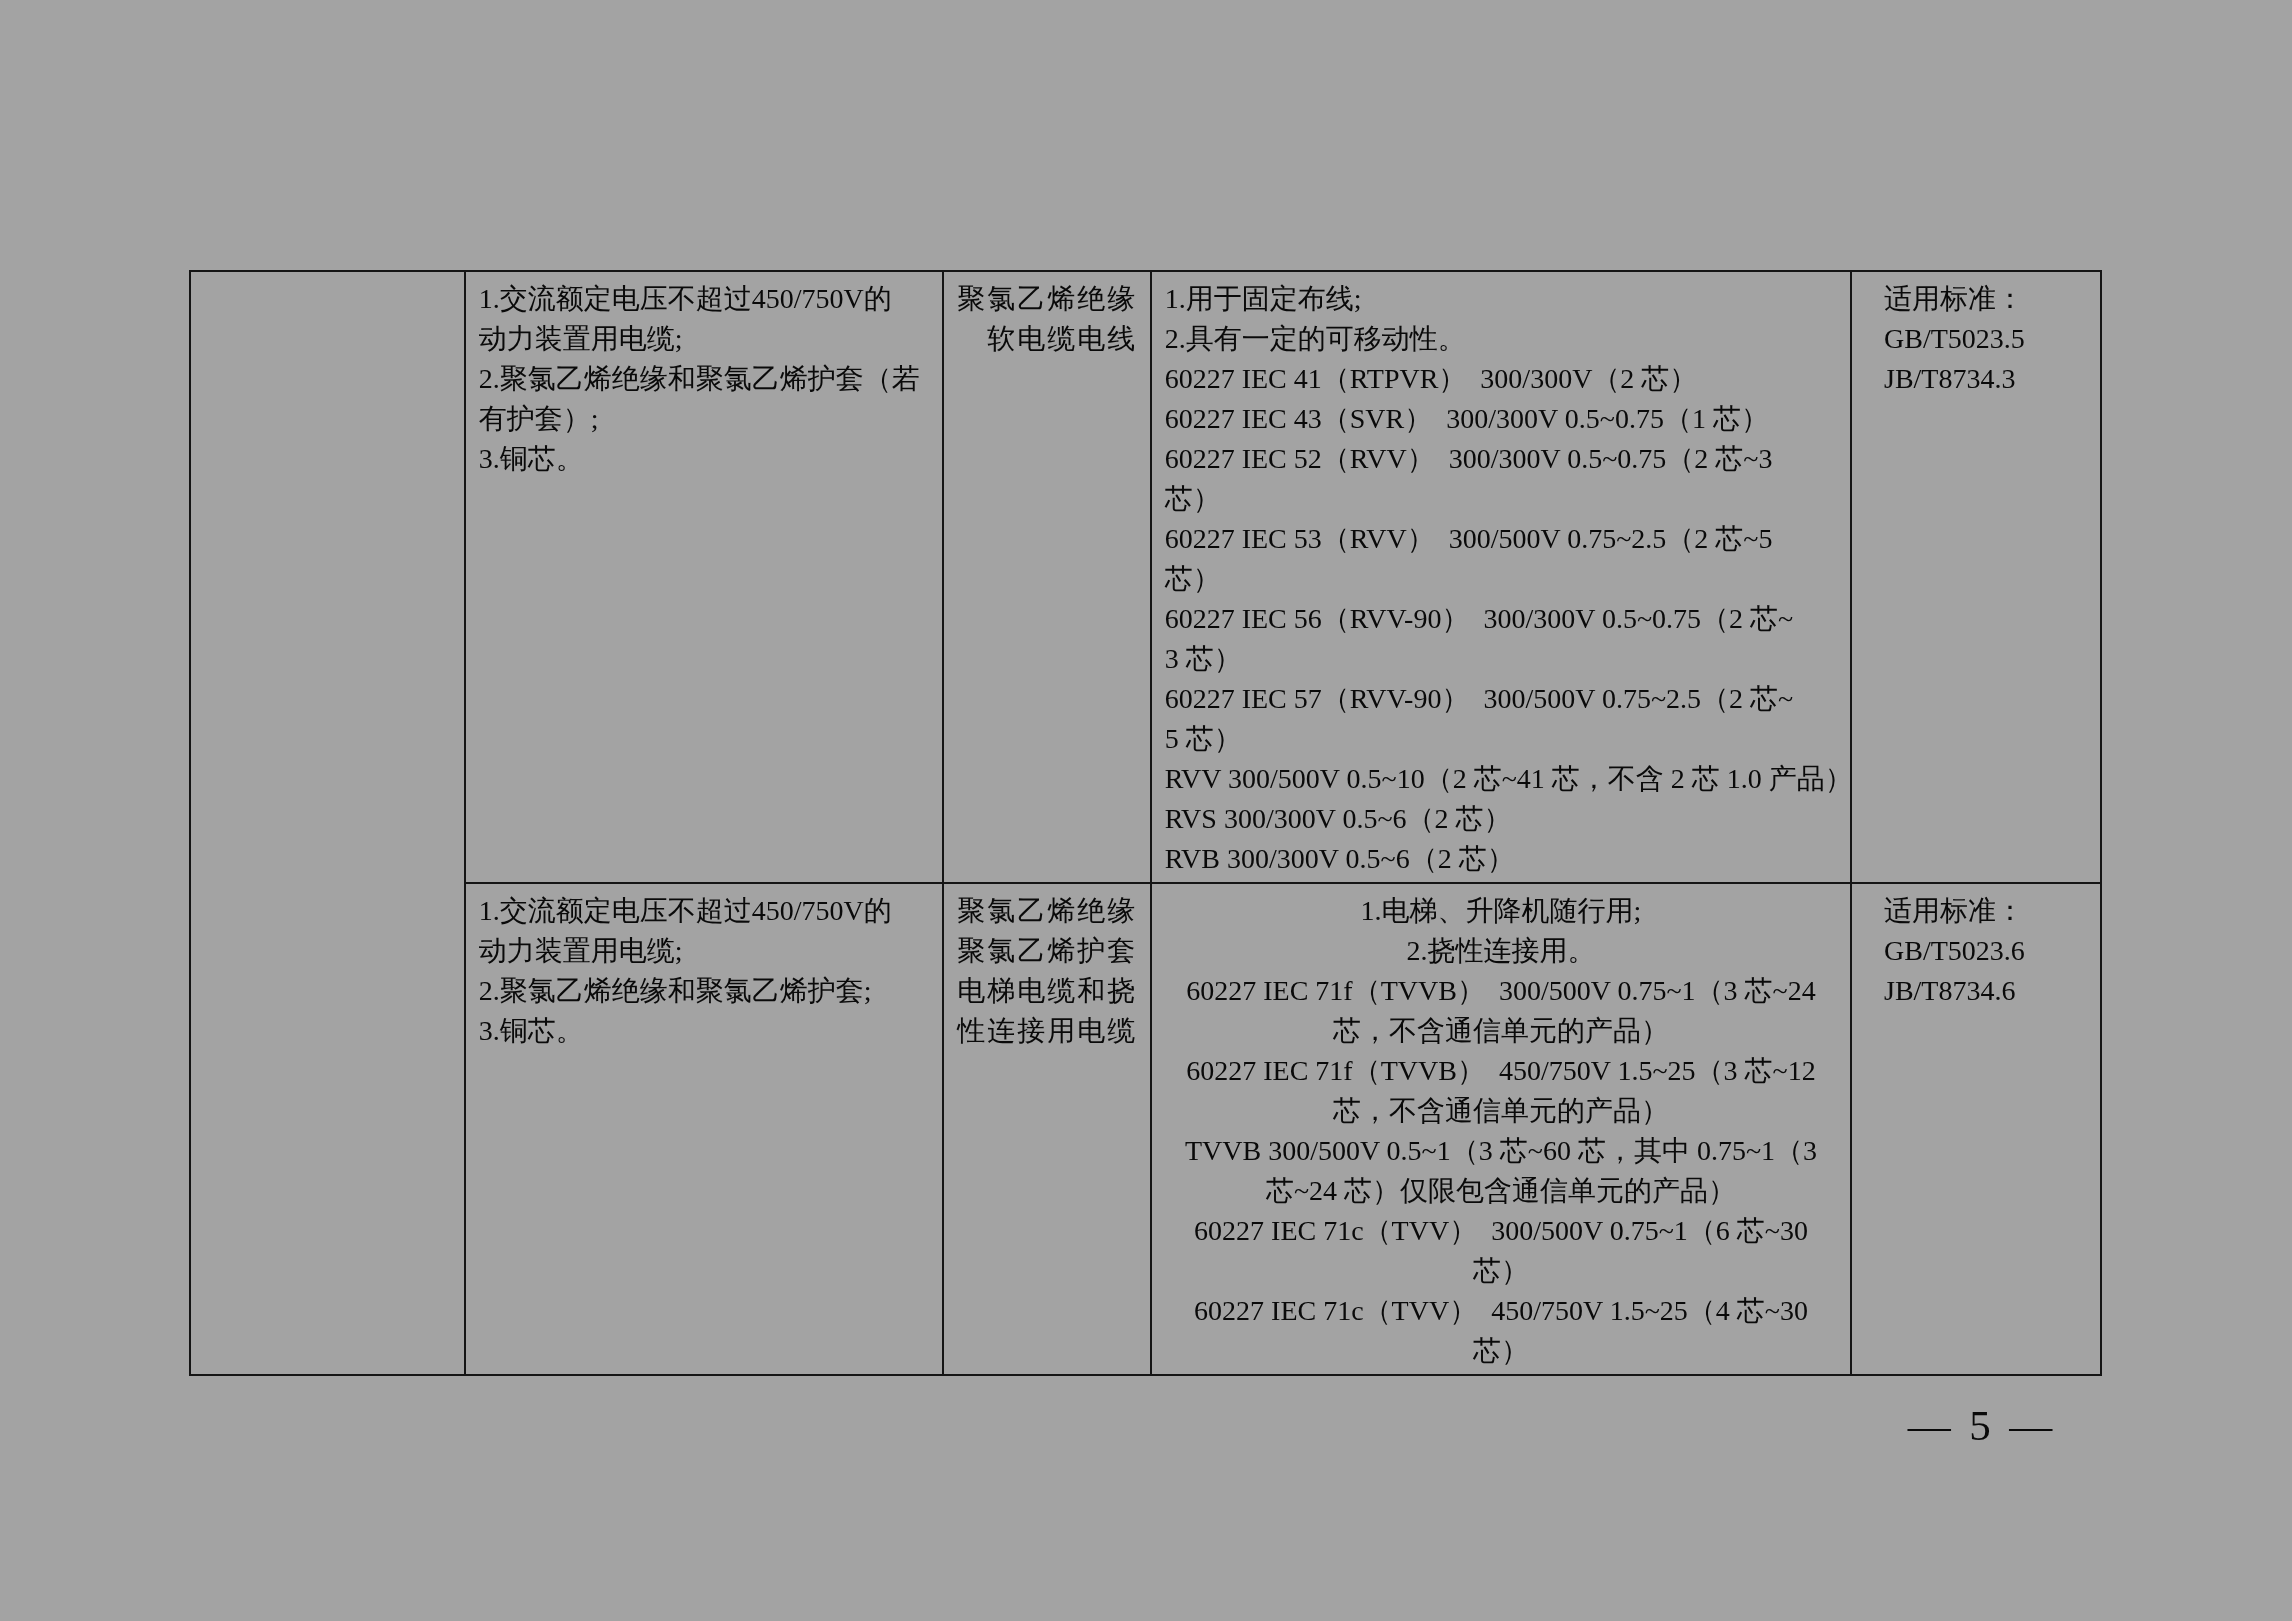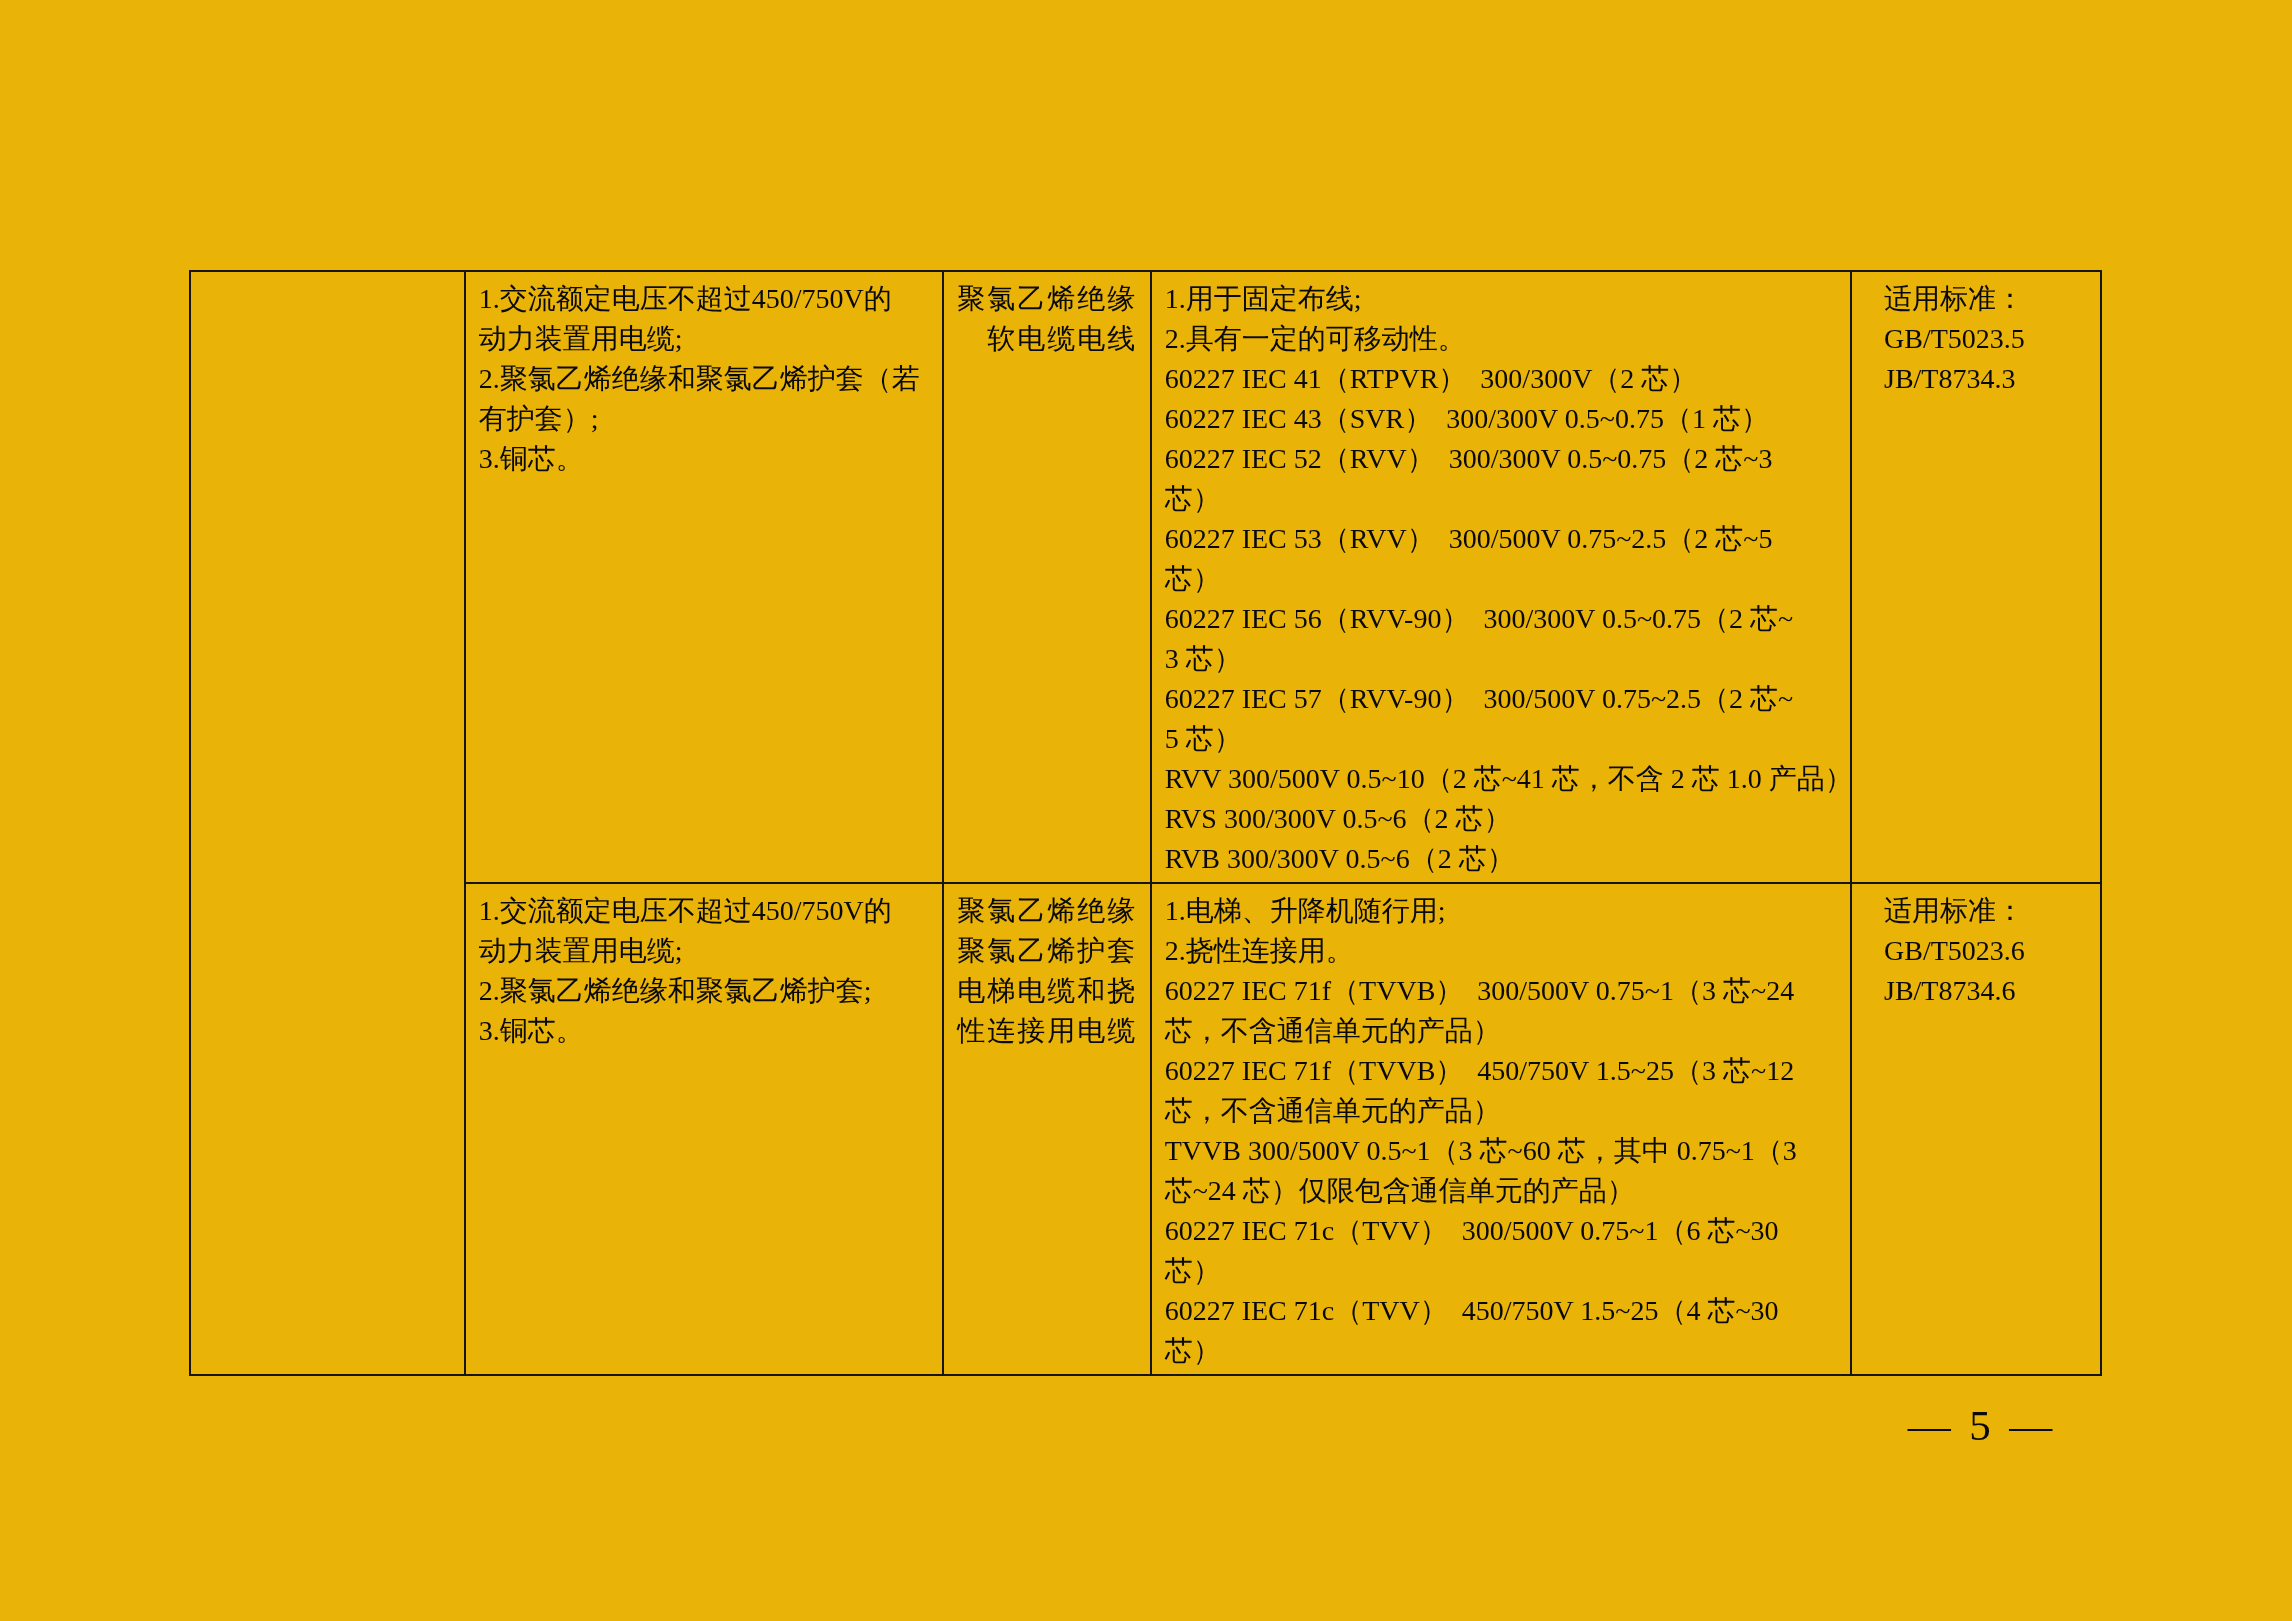--- a/index.html
+++ b/index.html
@@ -1,21 +1,21 @@
 <!DOCTYPE html>
 <html><head>
 <meta charset="utf-8">
 <style>
   * { margin: 0; padding: 0; box-sizing: border-box; }
   html, body { background: #e8e8e8; }
   .page {
     position: relative;
     width: 2293px;
     height: 1621px;
-    background: #eab308;
+    background: #a3a3a3;
     font-family: "Liberation Serif", "DejaVu Serif", serif;
     color: #0a0a0a;
     overflow: hidden;
   }
   .doc-table {
     position: absolute;
     left: 189px;
     top: 270px;
     width: 1913px;
     height: 1106px;
@@ -40,21 +40,21 @@
     grid-row: 1 / 3;
     border-bottom: none;
   }
   .cell.name-col { letter-spacing: 2px; text-align: right; }
   .r1c2 { grid-column: 2; grid-row: 1; }
   .r1c3 { grid-column: 3; grid-row: 1; }
   .r1c4 { grid-column: 4; grid-row: 1; }
   .r1c5 { grid-column: 5; grid-row: 1; }
   .r2c2 { grid-column: 2; grid-row: 2; }
   .r2c3 { grid-column: 3; grid-row: 2; }
-  .r2c4 { grid-column: 4; grid-row: 2; }
+  .r2c4 { grid-column: 4; grid-row: 2; text-align: center; }
   .r2c5 { grid-column: 5; grid-row: 2; }
   .page-number {
     position: absolute;
     left: 1877px;
     top: 1400px;
     width: 206px;
     text-align: center;
     font-size: 43px;
     line-height: 51px;
     word-spacing: 7.8px;

